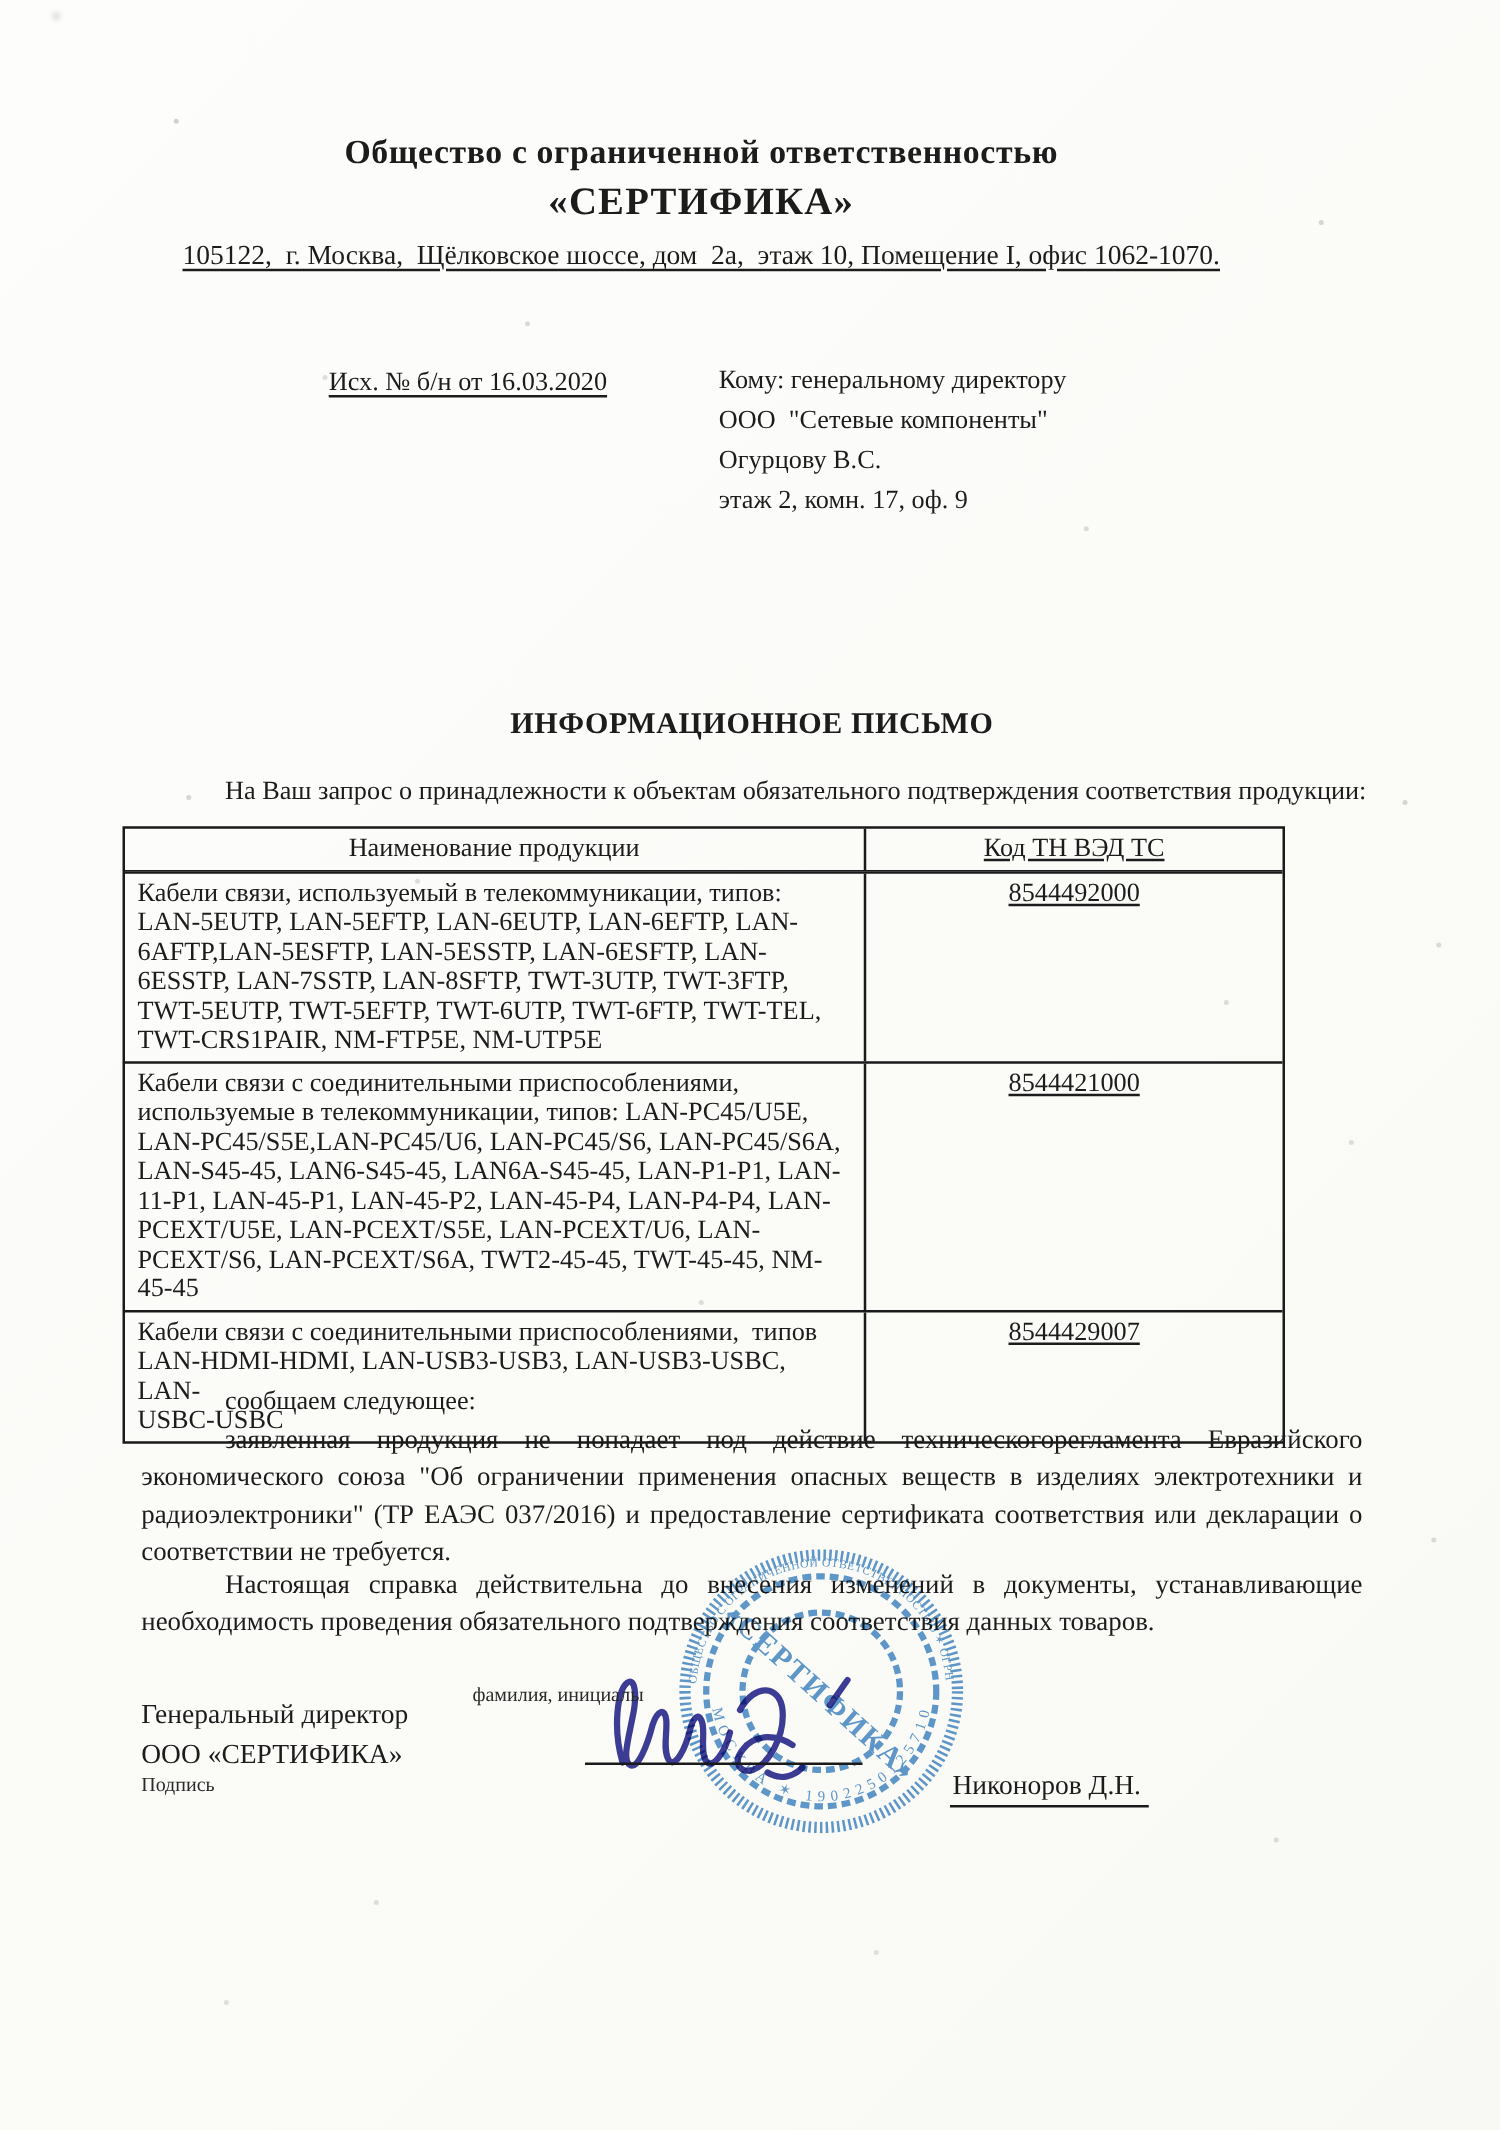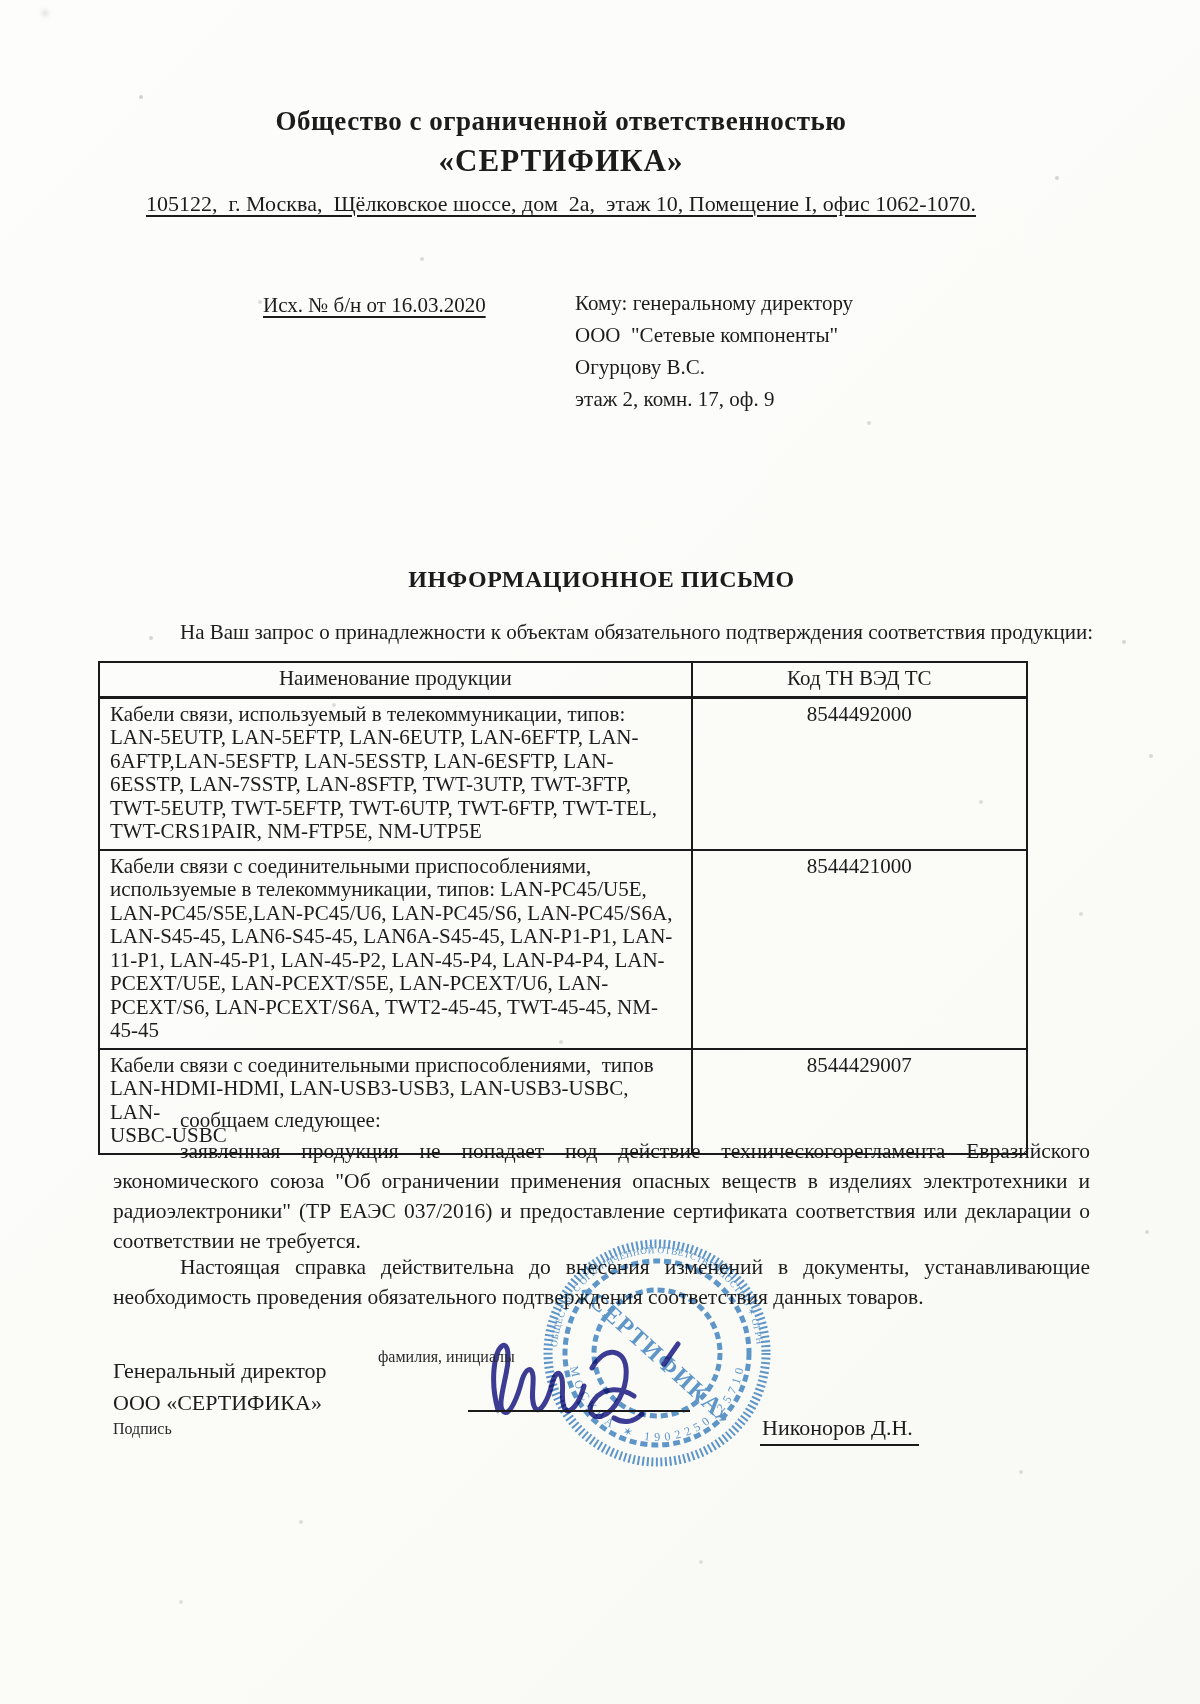--- a/index.html
+++ b/index.html
@@ -30,21 +30,21 @@
   .title{left:113px;top:566px;width:977px;text-align:center;
     font-size:24px;font-weight:700;letter-spacing:.5px;}
   .intro{left:113px;top:620px;width:990px;font-size:21px;text-indent:67px;white-space:nowrap;}
   
   .tbl{left:98px;top:661px;width:926px;border:2px solid #1a1a1a;font-size:21px;}
   .t-row{display:flex;justify-content:flex-end;}
   .t-row + .t-row{border-top:2px solid #1a1a1a;}
   .t-head{border-bottom:1px solid #1a1a1a;}
   .t-name{width:64%;box-sizing:border-box;border-right:2px solid #1a1a1a;
     padding:4px 10px 5px 10px;line-height:23.5px;white-space:pre-wrap;}
-  .t-code{width:36%;box-sizing:border-box;text-align:center;padding:4px 8px;line-height:23.5px;}
+  .t-code{width:36%;box-sizing:border-box;text-align:center;padding:4px 8px;line-height:23.5px;text-decoration:underline;}
   .t-head .t-name,.t-head .t-code{text-align:center;padding:4px 8px 5px 8px;}
   
   .note-after{left:180px;top:1108px;font-size:21px;}
   .para{left:113px;top:1136px;width:977px;font-size:21.5px;line-height:30px;}
   .para .just{display:block;white-space:pre-wrap;text-align:justify;text-align-last:justify;}
   .para .indent{text-indent:67px;}
   .para .last{display:block;text-align:left;}
   .para2{top:1252px;}
   
   .role1{left:113px;top:1358px;font-size:22px;}

